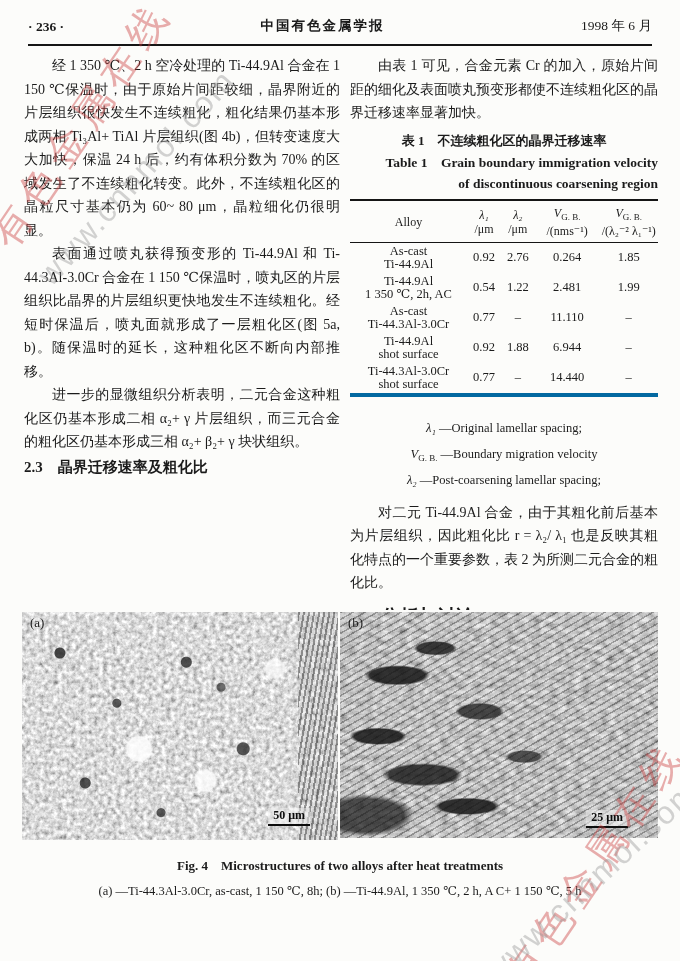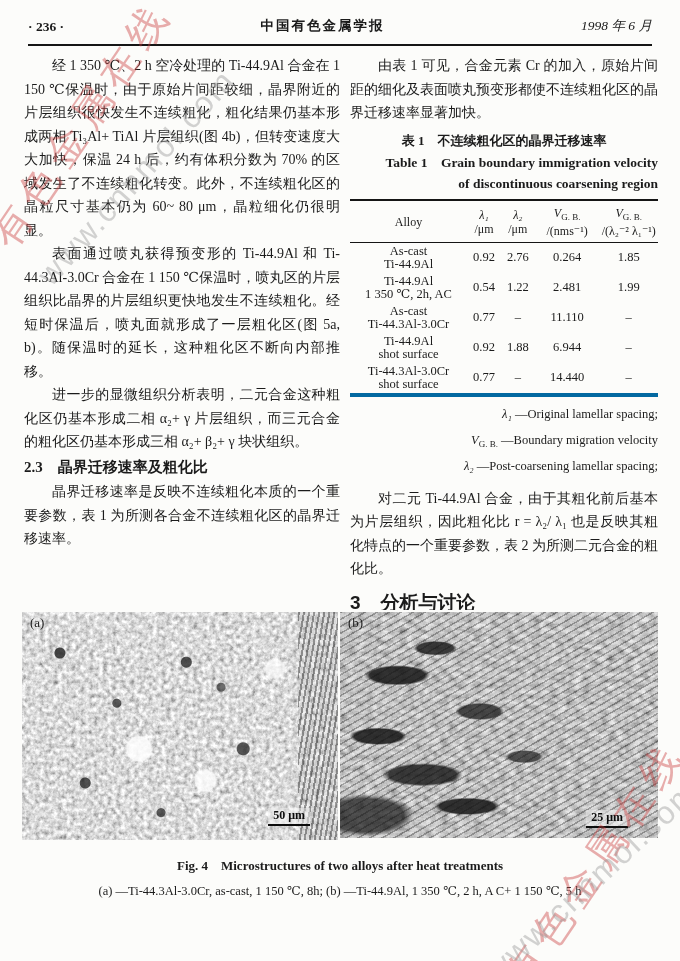--- a/index.html
+++ b/index.html
@@ -2,41 +2,41 @@
 <html><head>
 <meta charset="utf-8">
 <style>
   html,body{margin:0;padding:0;background:#888;}
   .page{position:relative;width:680px;height:961px;margin:0 auto;background:#fcfcfa;
         overflow:hidden;color:#1b1b1b;font-family:"Liberation Serif","DejaVu Serif",serif;}
   
   .hdr{position:absolute;top:17px;left:28px;width:624px;display:flex;
        justify-content:space-between;align-items:flex-end;font-size:13.5px;font-weight:bold;}
   .hdr .journal{letter-spacing:2px;}
-  .hdr .date{font-weight:normal;font-style:italic;}
+  .hdr .date{font-weight:normal;}
   .hdr-rule{position:absolute;top:44px;left:28px;width:624px;height:2px;background:#151515;}
   
   .col{position:absolute;top:54px;font-size:14px;line-height:23.5px;text-align:justify;overflow:hidden;}
   .col-left{left:24px;width:316px;height:556px;}
   .col-right{left:350px;width:308px;height:556px;}
   p.para{margin:0;text-indent:2em;}
   p.para.cont{text-indent:0;}
   h3.subhead{margin:2px 0 1px;font-size:15px;font-weight:bold;text-align:left;}
   
   .tbl-title-cn{margin-top:5px;font-size:13px;font-weight:bold;text-align:center;line-height:22px;}
   .tbl-title-en{font-size:13.5px;font-weight:bold;text-align:right;line-height:21px;}
   table.tbl{width:100%;border-collapse:collapse;margin-top:5px;font-size:12px;text-align:center;
             border-top:2px solid #151515;border-bottom:4px solid #0369a1;}
   table.tbl th{font-weight:normal;padding:5px 0 4px;border-bottom:1.5px solid #151515;line-height:14px;}
   table.tbl td{padding:2px 0;line-height:13px;vertical-align:middle;font-size:12.5px;}
   .sym{font-style:italic;}
   .ss{font-size:9px;vertical-align:-3px;}
   .alloy-cell div{line-height:13px;}
   
-  .fnotes{margin-top:6px;font-size:12.5px;line-height:22px;text-align:right;}
+  .fnotes{margin-top:20px;font-size:12.5px;line-height:22px;text-align:center;}
   
   .section-head{display:flex;gap:20px;align-items:baseline;margin:10px 0 6px;
                 font-size:19px;font-weight:bold;font-family:"Liberation Sans","DejaVu Sans",sans-serif;}
   
   .figure{position:absolute;left:0;top:612px;width:680px;height:310px;}
   .photo{position:absolute;top:0;overflow:hidden;background:#c9c9c9;}
   .photo-a{left:22px;width:316px;height:228px;}
   .photo-b{left:340px;width:318px;height:226px;}
   .photo svg{position:absolute;left:0;top:0;width:100%;height:100%;}
   .ovl{position:absolute;left:0;top:0;right:0;bottom:0;}
@@ -93,21 +93,20 @@
     <span class="journal">中国有色金属学报</span>
     <span class="date">1998 年 6 月</span>
   </div>
   <div class="hdr-rule"></div>
 
   <div class="col col-left">
     <p class="para">经 1 350 ℃、2 h 空冷处理的 Ti-44.9Al 合金在 1 150 ℃保温时，由于原始片间距较细，晶界附近的片层组织很快发生不连续粗化，粗化结果仍基本形成两相 Ti₃Al+ TiAl 片层组织(图 4b)，但转变速度大大加快，保温 24 h 后，约有体积分数为 70% 的区域发生了不连续粗化转变。此外，不连续粗化区的晶粒尺寸基本仍为 60~ 80 μm，晶粒细化仍很明显。</p>
     <p class="para">表面通过喷丸获得预变形的 Ti-44.9Al 和 Ti-44.3Al-3.0Cr 合金在 1 150 ℃保温时，喷丸区的片层组织比晶界的片层组织更快地发生不连续粗化。经短时保温后，喷丸面就形成了一层粗化区(图 5a, b)。随保温时的延长，这种粗化区不断向内部推移。</p>
     <p class="para">进一步的显微组织分析表明，二元合金这种粗化区仍基本形成二相 α₂+ γ 片层组织，而三元合金的粗化区仍基本形成三相 α₂+ β₂+ γ 块状组织。</p>
     <h3 class="subhead">2.3　晶界迁移速率及粗化比</h3>
-    <p class="para">晶界迁移速率是反映不连续粗化本质的一个重要参数，表 1 为所测各合金不连续粗化区的晶界迁移速率。</p>
   </div>
 
   <div class="col col-right">
     <p class="para">由表 1 可见，合金元素 Cr 的加入，原始片间距的细化及表面喷丸预变形都使不连续粗化区的晶界迁移速率显著加快。</p>
 
     <div class="tbl-title-cn">表 1　不连续粗化区的晶界迁移速率</div>
     <div class="tbl-title-en">Table 1　Grain boundary immigration velocity</div>
     <div class="tbl-title-en">of discontinuous coarsening region</div>
 
     <table class="tbl">

